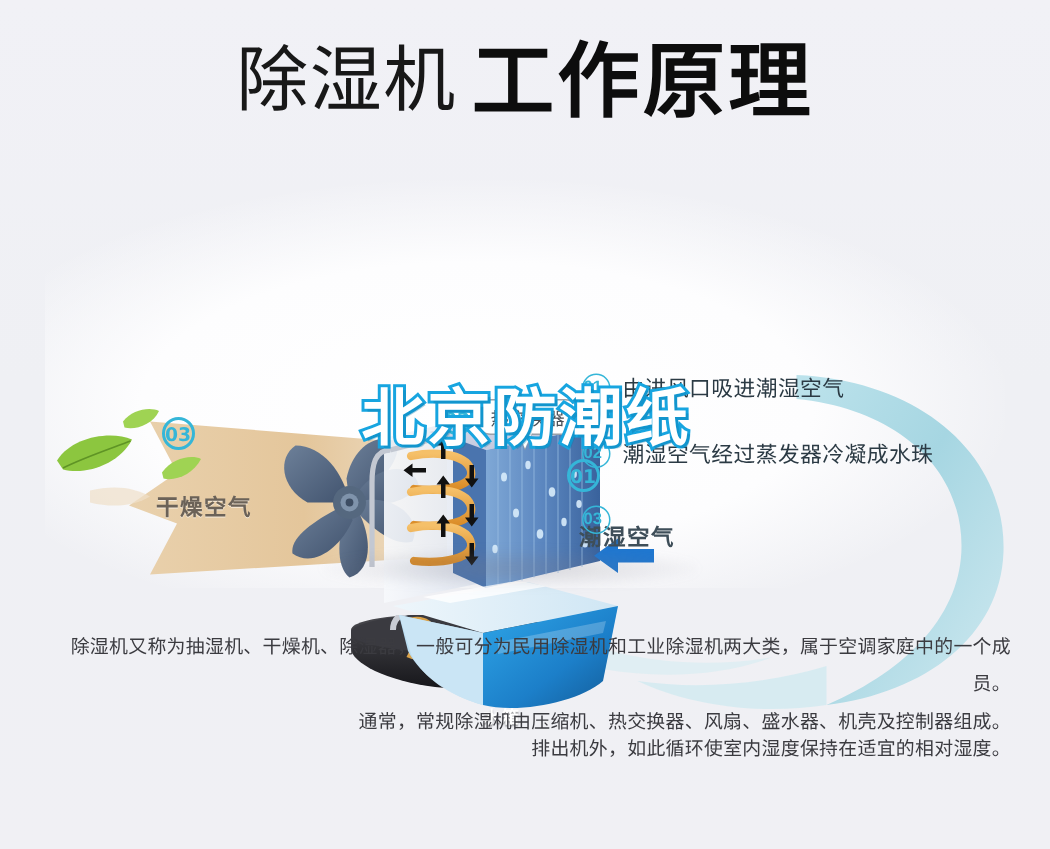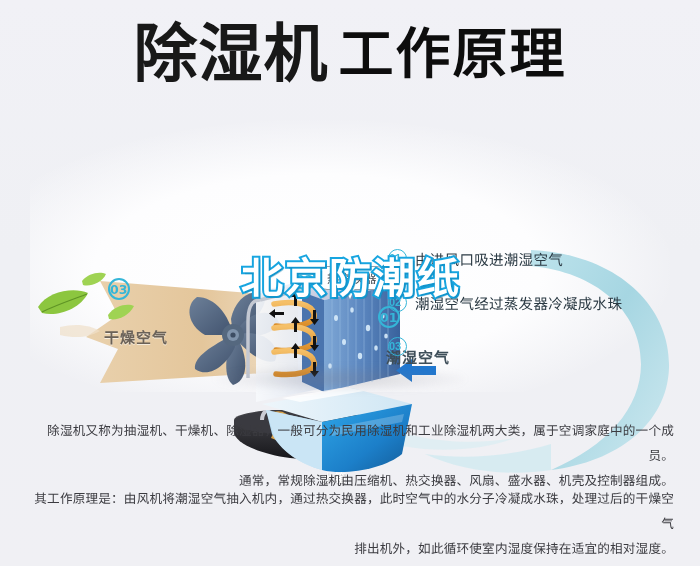--- a/index.html
+++ b/index.html
@@ -19,21 +19,21 @@
   }
 
   
   .title-wrap{
     position:absolute;left:0;top:26px;width:700px;
     text-align:center;
     white-space:nowrap;
   }
   .title-a{
     font-family:"DejaVu Sans","Liberation Sans",sans-serif;
-    font-size:64px;line-height:56px;font-weight:700;
+    font-size:48px;line-height:56px;font-weight:400;
     color:#181818;letter-spacing:1px;
     vertical-align:middle;
     text-align:right;
   }
   .title-b{
     font-family:"DejaVu Sans","Liberation Sans",sans-serif;
     font-size:55px;line-height:56px;font-weight:700;
     color:#0d0d0d;letter-spacing:2px;
     margin-left:10px;
     vertical-align:middle;
@@ -398,17 +398,16 @@
   </div>
 
   <div class="watermark">北京防潮纸</div>
 
   <div class="copy p1">
     <p>除湿机又称为抽湿机、干燥机、除湿器，一般可分为民用除湿机和工业除湿机两大类，属于空调家庭中的一个成员。</p>
     <p>通常，常规除湿机由压缩机、热交换器、风扇、盛水器、机壳及控制器组成。</p>
   </div>
 
   <div class="copy p2">
-    <p>其工作原理是：由风机将潮湿空气抽入机内，通过热交换器，此时空气中的水分子冷凝成水珠，处理过后的干燥空气</p>
     <p>排出机外，如此循环使室内湿度保持在适宜的相对湿度。</p>
   </div>
 
 </div>
 
 </body></html>

